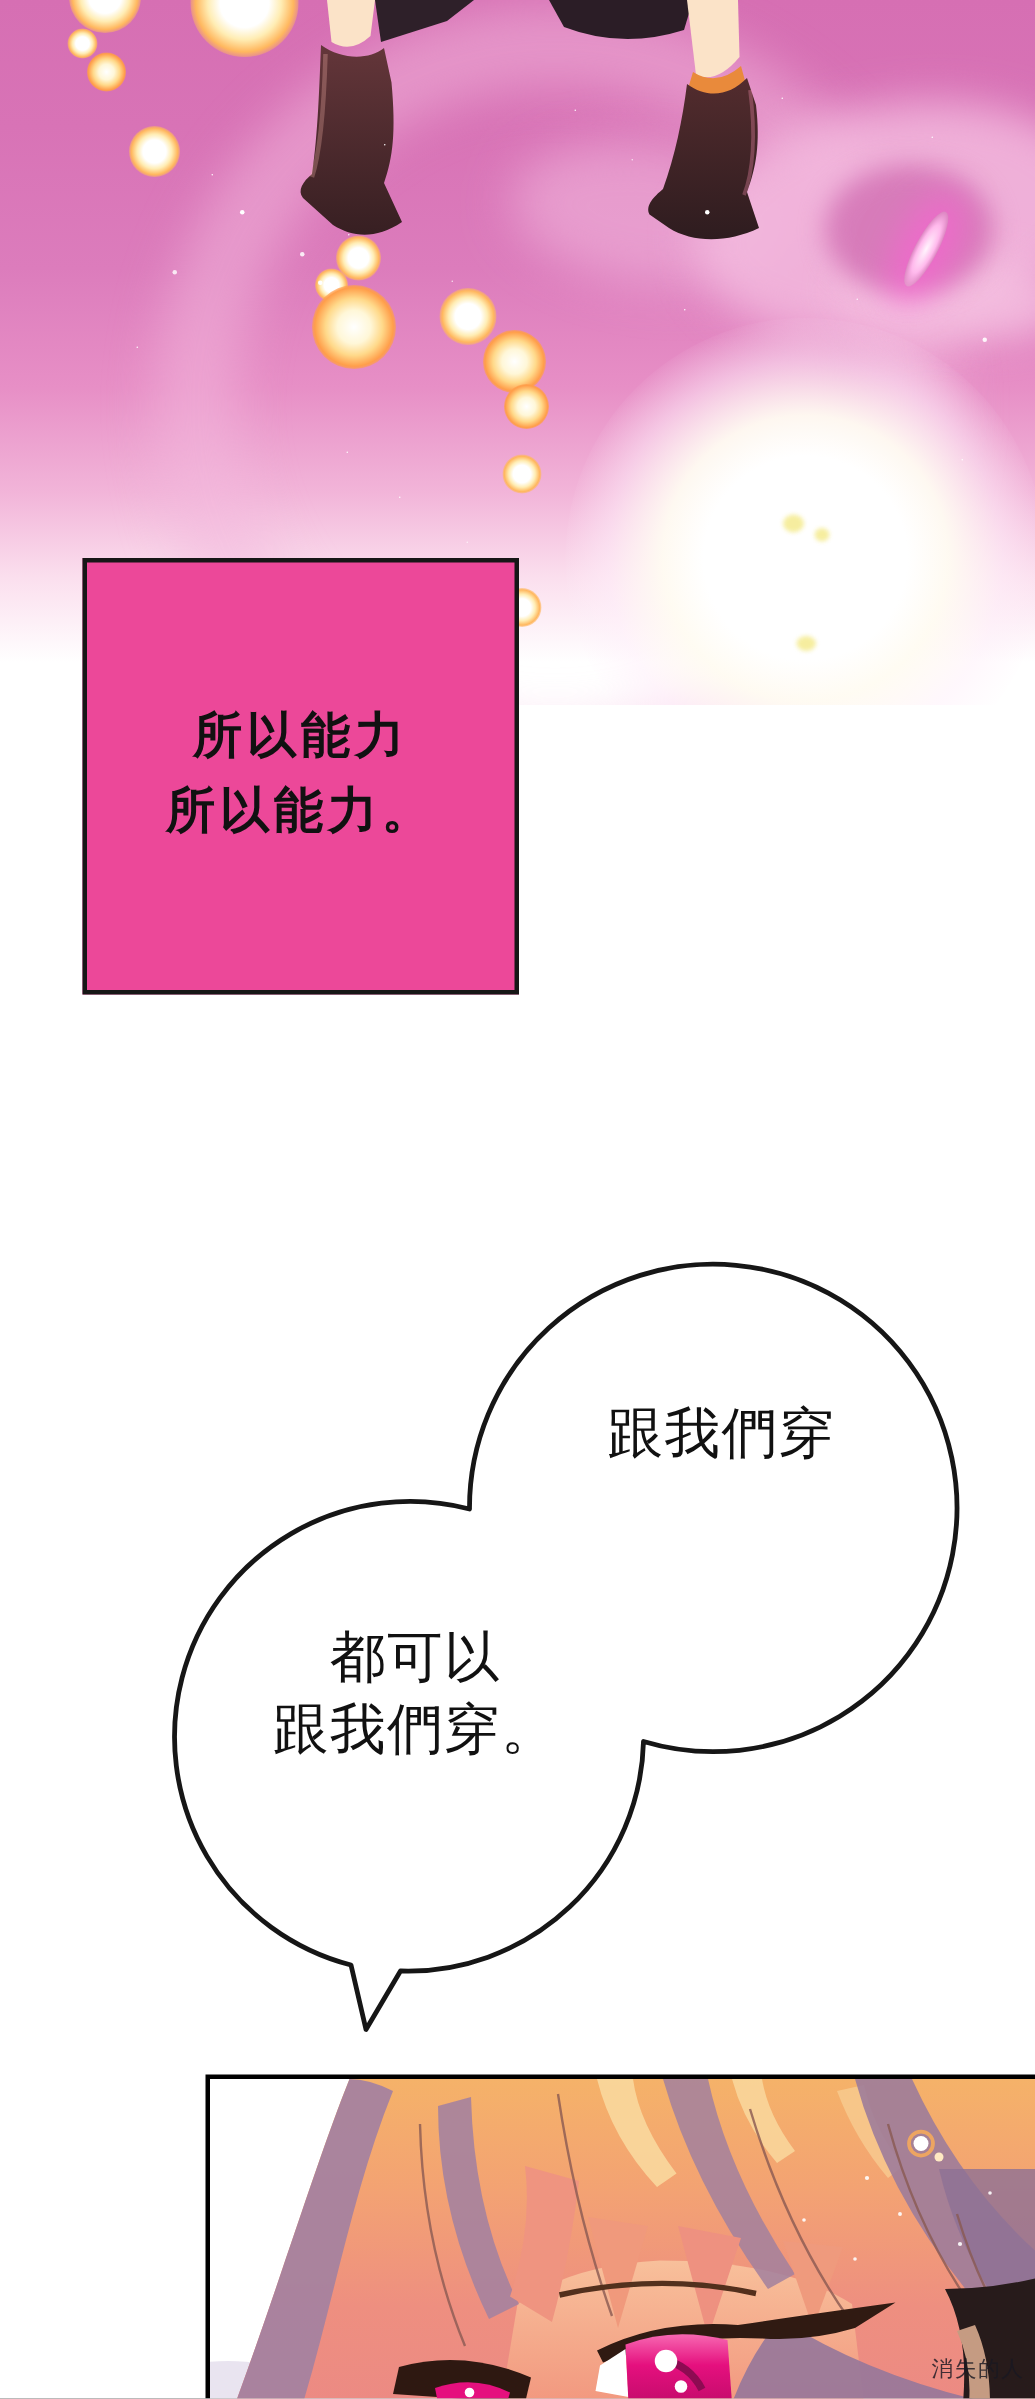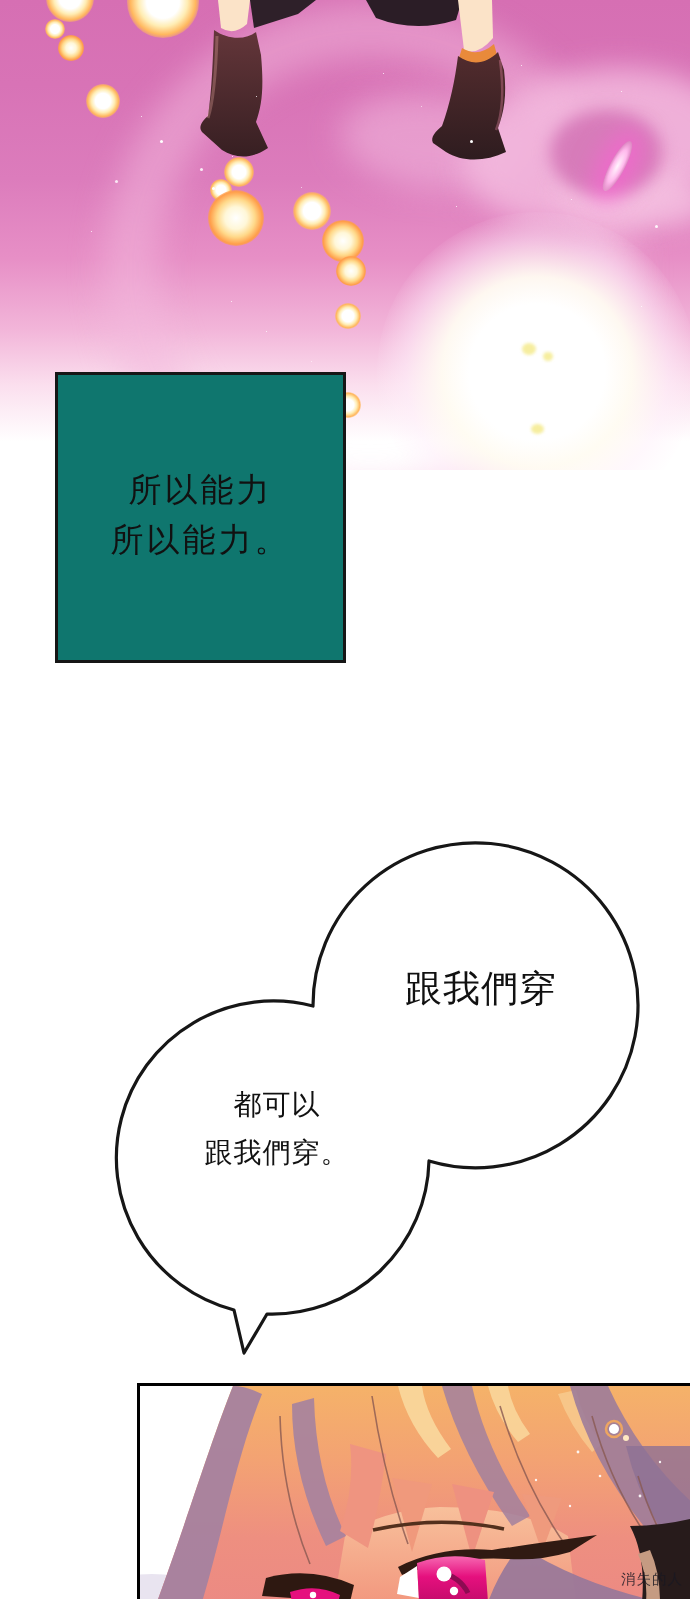--- a/index.html
+++ b/index.html
@@ -31,28 +31,28 @@
     box-shadow:160px 140px 0 0 #fff,200px 168px 0 0 rgba(255,255,255,.85),212px 187px 0 0 #fff,
       231px 155px 0 -1px #fff,300px 186px 0 -1px rgba(255,255,255,.8),255px 95px 0 -1px #fff,
       382px 72px 0 -1px #fff,420px 105px 0 -1px rgba(255,255,255,.8),470px 140px 0 0 #fff,
       520px 64px 0 -1px #fff,620px 90px 0 -1px #fff,655px 225px 0 0 rgba(255,255,255,.9),
       640px 305px 0 -1px #fff,140px 115px 0 -1px #fff,115px 180px 0 0 rgba(255,255,255,.8),
       90px 230px 0 -1px #fff,265px 330px 0 -1px #fff,310px 360px 0 -1px rgba(255,255,255,.75),
       230px 300px 0 -1px #fff,455px 205px 0 -1px #fff,570px 198px 0 -1px rgba(255,255,255,.9);}
   .legs-svg{position:absolute;left:190px;top:0;}
   
   .speech-box{position:absolute;left:55px;top:372px;width:291px;height:291px;box-sizing:border-box;
-    background:#0f766e;border:3px solid #161616;display:flex;flex-direction:column;justify-content:center;
-    align-items:center;padding-bottom:6px;}
+    background:#ec4899;border:3px solid #161616;display:flex;flex-direction:column;justify-content:center;
+    align-items:center;padding-bottom:6px;font-weight:bold;}
   .box-line{font-size:33px;line-height:50px;letter-spacing:3px;color:#111;white-space:nowrap;}
   
   .bubbles-svg{position:absolute;left:60px;top:820px;}
   .bubble-text{position:absolute;text-align:center;color:#111;white-space:nowrap;}
-  .bt-top{left:331px;top:964px;width:300px;font-size:37px;line-height:50px;letter-spacing:1px;}
-  .bt-bottom{left:127px;top:1081px;width:300px;font-size:28px;line-height:48px;letter-spacing:1px;}
+  .bt-top{left:331px;top:931px;width:300px;font-size:37px;line-height:50px;letter-spacing:1px;}
+  .bt-bottom{left:127px;top:1081px;width:300px;font-size:37px;line-height:48px;letter-spacing:1px;}
   
   .panel{position:absolute;left:137px;top:1383px;width:560px;height:222px;box-sizing:border-box;
     border:3px solid #000;background:#fff;overflow:hidden;}
   .panel svg{position:absolute;left:0;top:0;}
   .watermark{position:absolute;left:621px;top:1570px;font-size:14.5px;letter-spacing:1px;
     color:rgba(24,24,34,.82);z-index:9;}
 </style>
 </head>
 <body>
 

